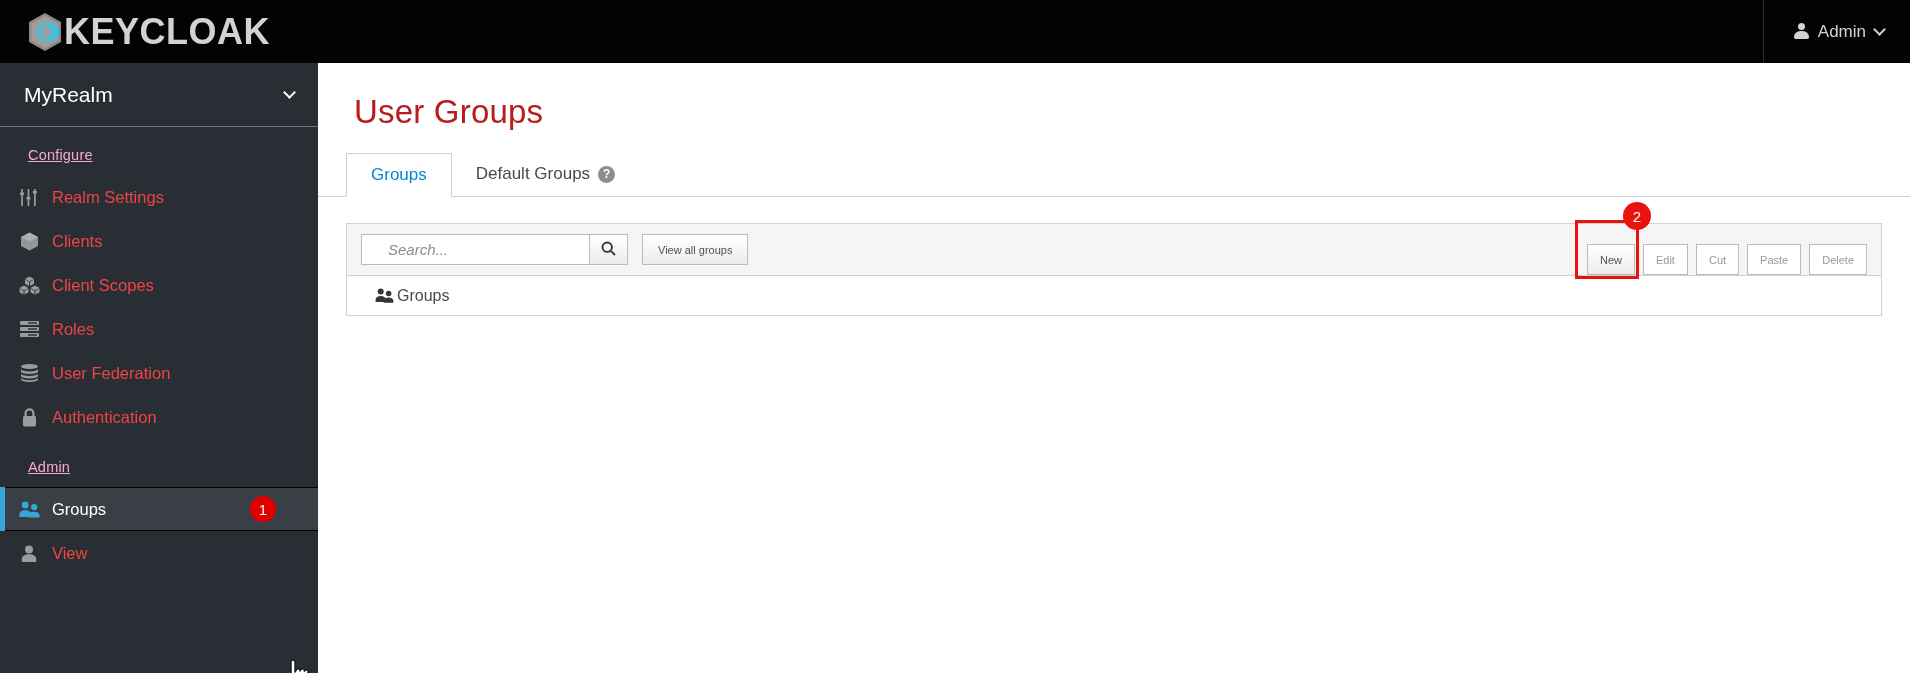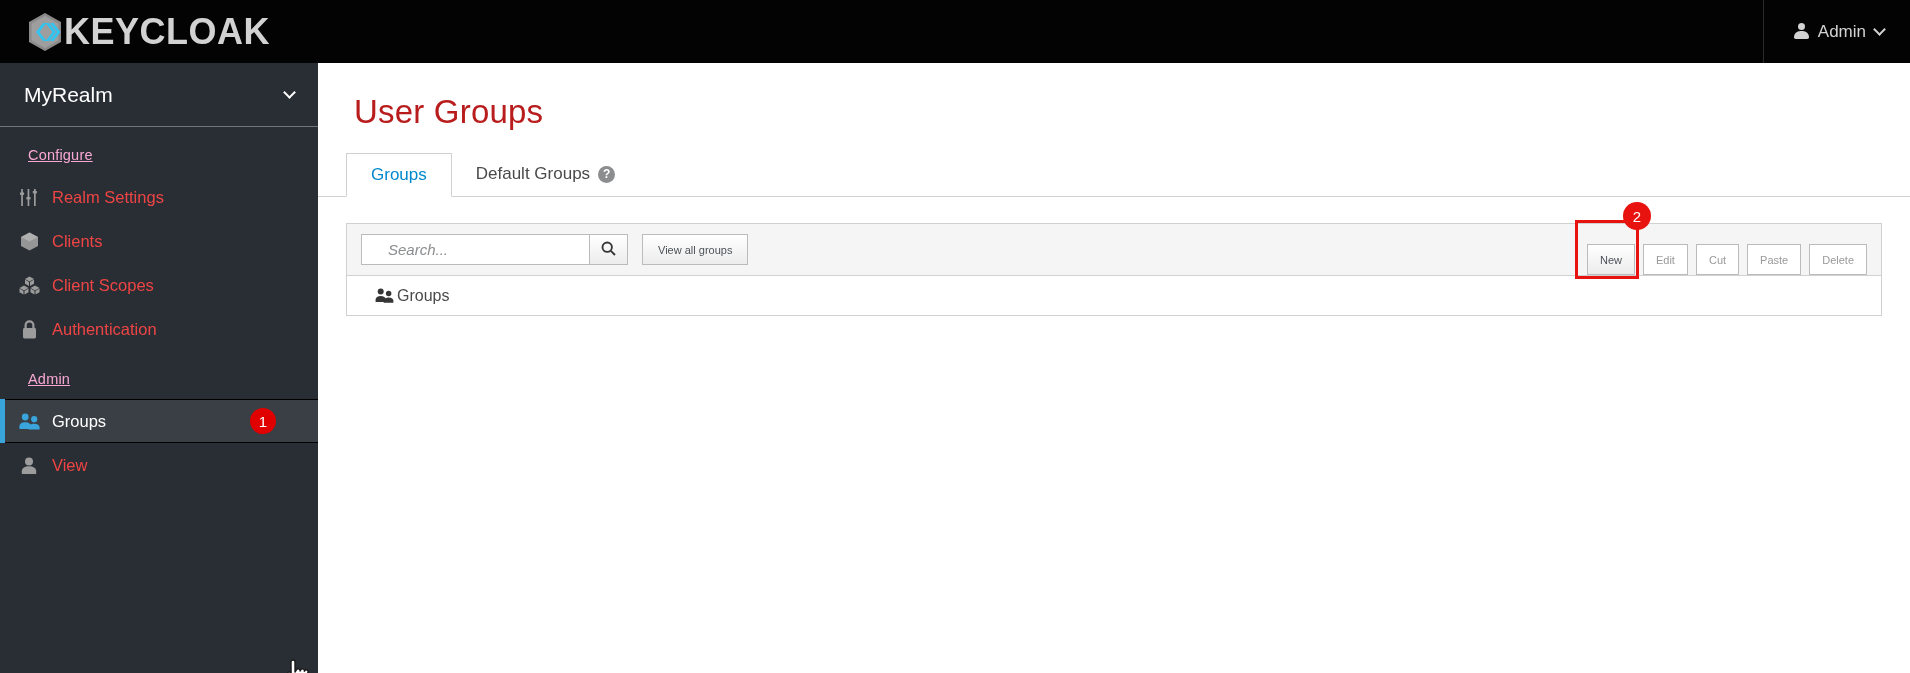--- a/index.html
+++ b/index.html
@@ -233,22 +233,46 @@
           <path d="M0.5 12.6 L4.5 14.9 L4.5 18.5 L0.5 16.2 Z"></path>
           <path d="M9.5 12.6 L5.5 14.9 L5.5 18.5 L9.5 16.2 Z"></path>
         <path d="M16 9.5 L20.5 12 L16 14.5 L11.5 12 Z"></path>
           <path d="M11.5 12.6 L15.5 14.9 L15.5 18.5 L11.5 16.2 Z"></path>
           <path d="M20.5 12.6 L16.5 14.9 L16.5 18.5 L20.5 16.2 Z"></path>
       </svg>
     </span>
     <span class="nav-label">Client Scopes</span>
   </div>
 
-
-
+  <div class="nav-item">
+    <span class="nav-icon">
+      <svg width="19" height="16" viewBox="0 0 19 16" fill="currentColor">
+        <rect x="0" y="0" width="19" height="4" rx="1"></rect>
+          <rect x="0" y="6" width="19" height="4" rx="1"></rect>
+          <rect x="0" y="12" width="19" height="4" rx="1"></rect>
+        <rect x="8" y="1.3" width="9" height="1.4" fill="#292e34"></rect>
+          <rect x="8" y="7.3" width="9" height="1.4" fill="#292e34"></rect>
+          <rect x="8" y="13.3" width="9" height="1.4" fill="#292e34"></rect>
+      </svg>
+    </span>
+    <span class="nav-label">Roles</span>
+  </div>
+
+
+  <div class="nav-item">
+    <span class="nav-icon">
+      <svg width="19" height="18" viewBox="0 0 19 18" fill="currentColor">
+        <ellipse cx="9.5" cy="2.6" rx="8.5" ry="2.5"></ellipse>
+        <path d="M1 5 v2.6 a8.5 2.5 0 0 0 17 0 V5 a8.5 2.5 0 0 1 -17 0 z"></path>
+        <path d="M1 9.4 v2.6 a8.5 2.5 0 0 0 17 0 V9.4 a8.5 2.5 0 0 1 -17 0 z"></path>
+        <path d="M1 13.8 v1.6 a8.5 2.5 0 0 0 17 0 v-1.6 a8.5 2.5 0 0 1 -17 0 z"></path>
+      </svg>
+    </span>
+    <span class="nav-label">User Federation</span>
+  </div>
 
   <div class="nav-item">
     <span class="nav-icon">
       <svg width="15" height="19" viewBox="0 0 15 19" fill="none">
         <path d="M3.6 8 V5.2 a3.9 3.9 0 0 1 7.8 0 V8" stroke="currentColor" stroke-width="2.2"></path>
         <rect x="1" y="8" width="13" height="10.5" rx="1.4" fill="currentColor"></rect>
       </svg>
     </span>
     <span class="nav-label">Authentication</span>
   </div>

